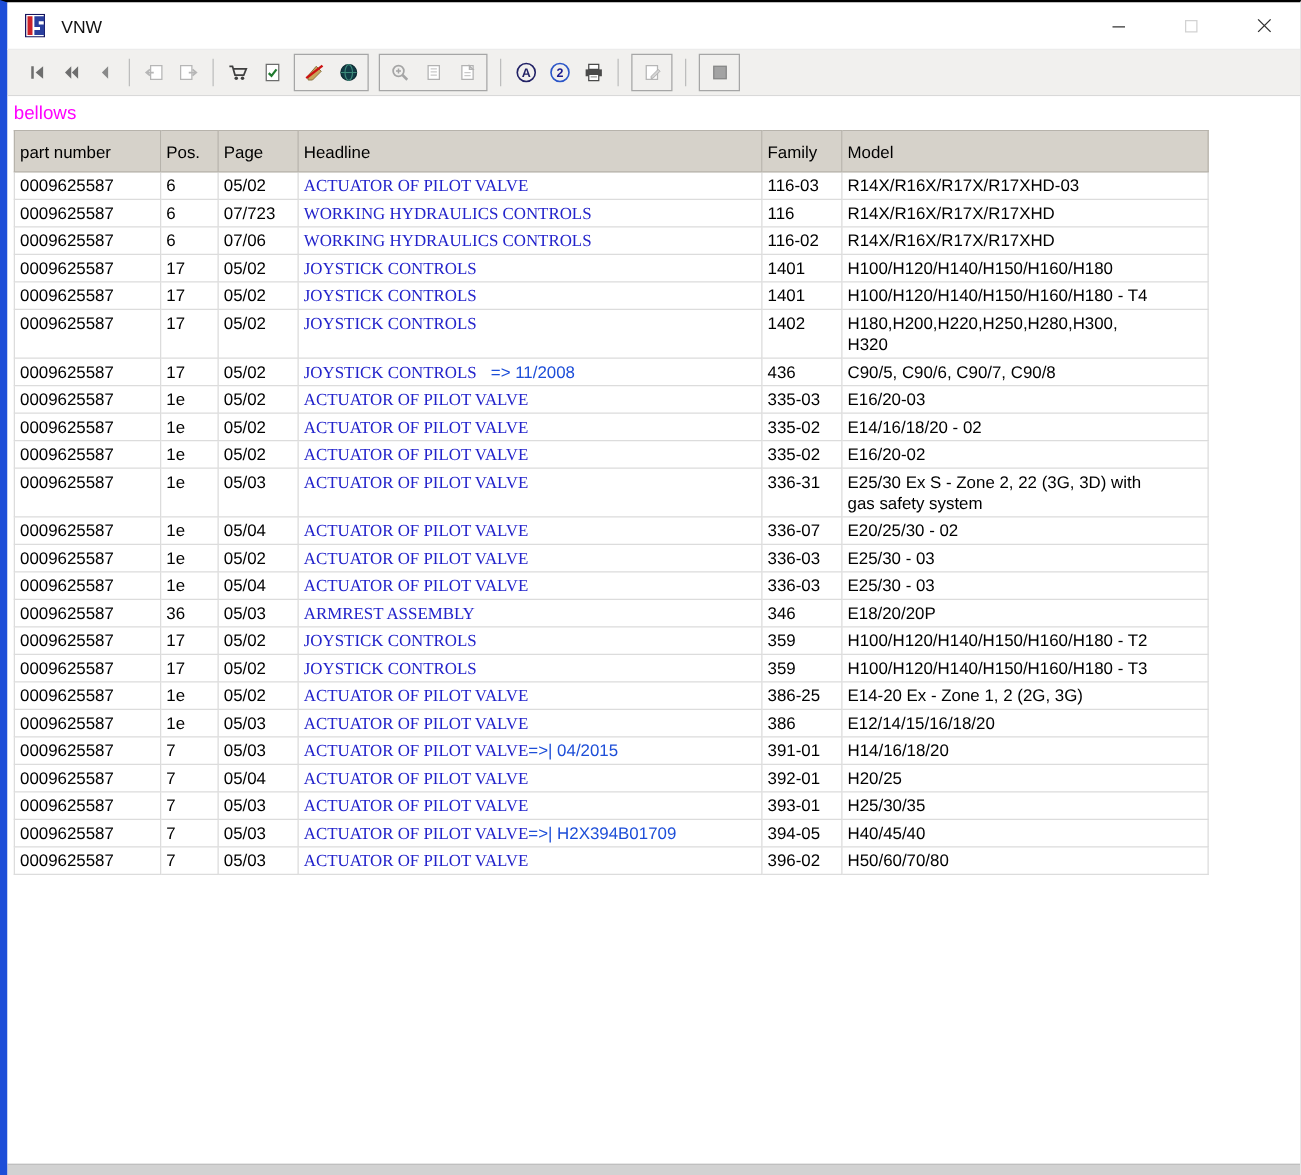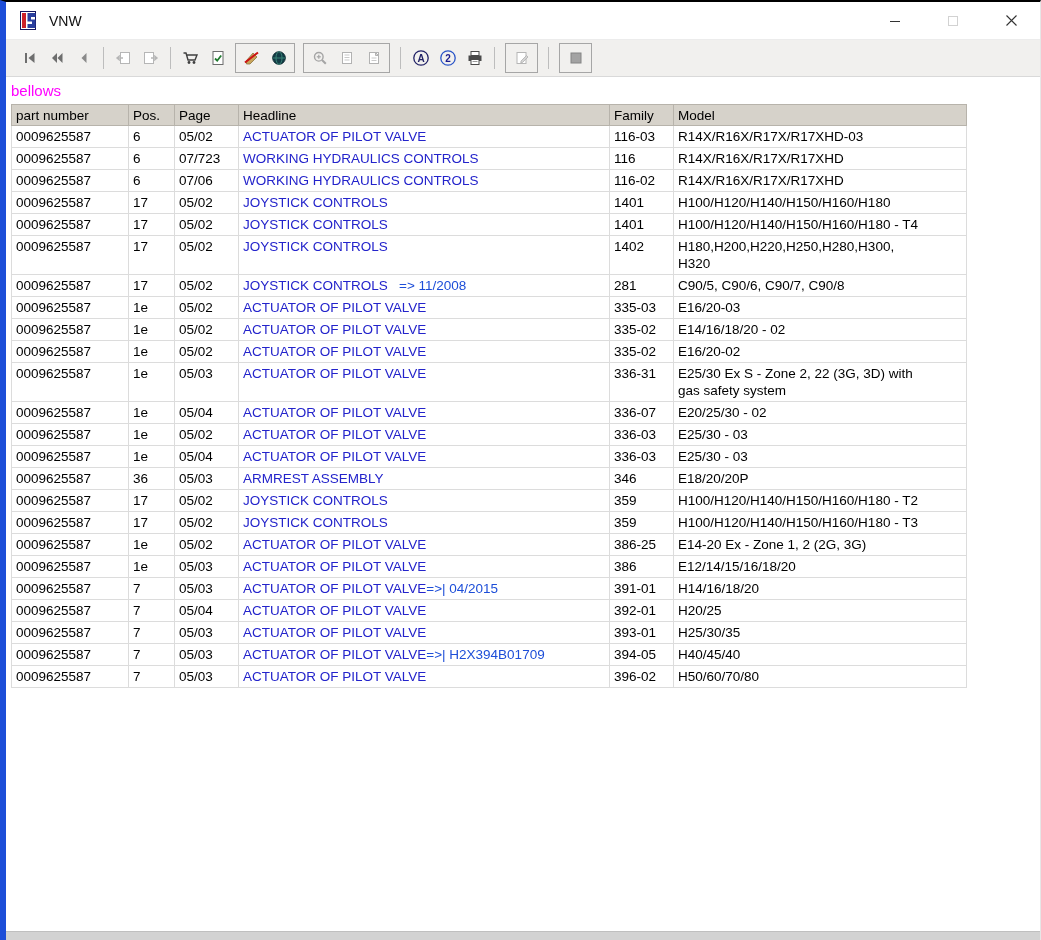--- a/index.html
+++ b/index.html
@@ -48,32 +48,32 @@
   .search-term { color: #ff00ff; font-weight: normal; font-size: 15px; line-height: 18px; height: 20px; }
 
   table.results {
     border-collapse: collapse; table-layout: fixed;
     width: 955px; margin-top: 2px;
     font-size: 13.5px;
   }
   table.results th {
     background: #d6d2ca;
     font-weight: normal; text-align: left;
-    padding: 2px 4px; height: 21px;
+    padding: 2px 4px; height: 33px;
     border: 1px solid #b7b3ab;
     color: #000;
   }
   table.results td {
     padding: 2px 4px; height: 22px;
     border: 1px solid #dcdcdc;
     vertical-align: top; line-height: 17px;
     background: #fff;
   }
   td[data-name="cell-model"] { white-space: pre-line; }
-  a.headline-link { color: #2323cb; text-decoration: none; cursor: pointer; }
+  a.headline-link { color: #2323cb; text-decoration: none; cursor: pointer; font-family: Liberation Serif, serif; }
   .headline-suffix { color: #1d4ed8; white-space: pre; }
 
   
   .statusbar { height: 9px; background: #d2d2d2; border-top: 1px solid #bfbfbf; flex: 0 0 auto; }
 </style>
 </head>
 <body>
 
 <div class="window" data-name="app-window">
 
@@ -309,21 +309,21 @@
             <td data-name="cell-headline"><a class="headline-link" data-name="headline-link">JOYSTICK CONTROLS</a></td>
             <td data-name="cell-family">1402</td>
             <td data-name="cell-model">H180,H200,H220,H250,H280,H300,
 H320</td>
           </tr>
           <tr data-name="table-row">
             <td data-name="cell-part-number">0009625587</td>
             <td data-name="cell-pos">17</td>
             <td data-name="cell-page">05/02</td>
             <td data-name="cell-headline"><a class="headline-link" data-name="headline-link">JOYSTICK CONTROLS</a><span class="headline-suffix" data-name="headline-suffix">   =&gt; 11/2008</span></td>
-            <td data-name="cell-family">281</td>
+            <td data-name="cell-family">436</td>
             <td data-name="cell-model">C90/5, C90/6, C90/7, C90/8</td>
           </tr>
           <tr data-name="table-row">
             <td data-name="cell-part-number">0009625587</td>
             <td data-name="cell-pos">1e</td>
             <td data-name="cell-page">05/02</td>
             <td data-name="cell-headline"><a class="headline-link" data-name="headline-link">ACTUATOR OF PILOT VALVE</a></td>
             <td data-name="cell-family">335-03</td>
             <td data-name="cell-model">E16/20-03</td>
           </tr>

